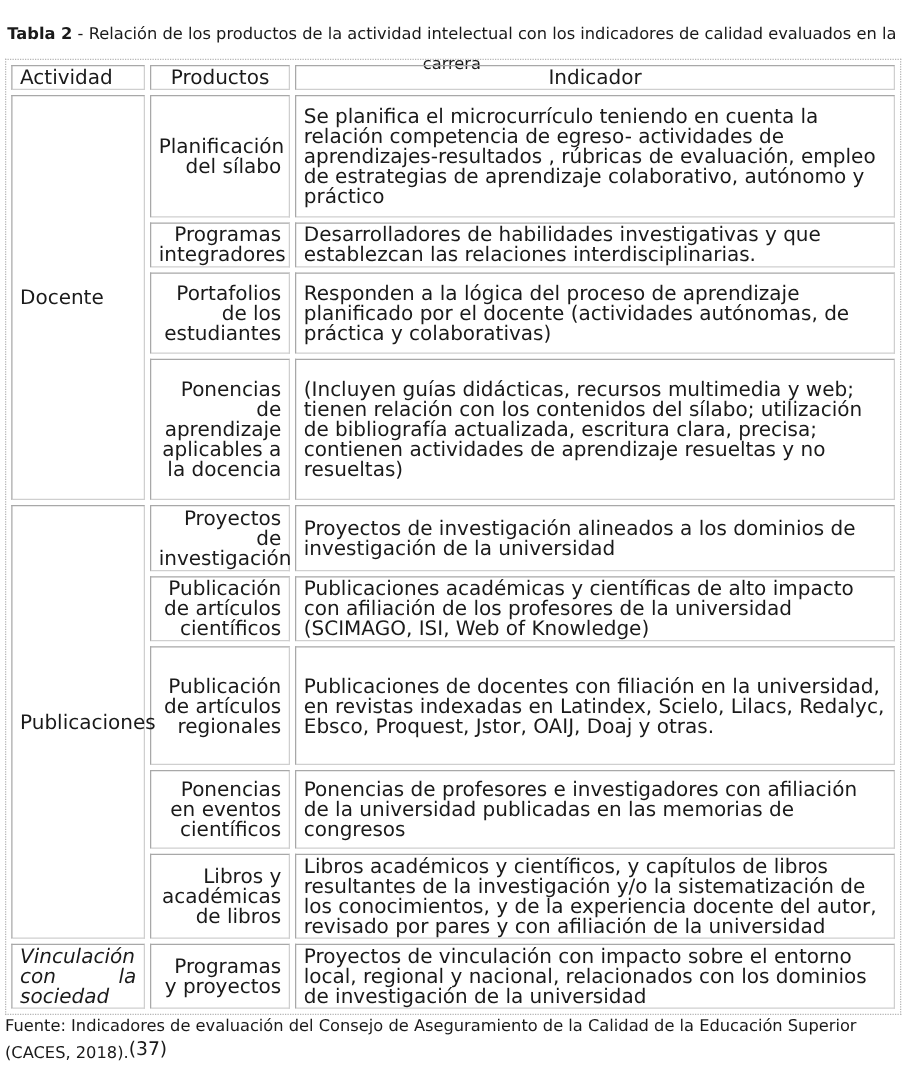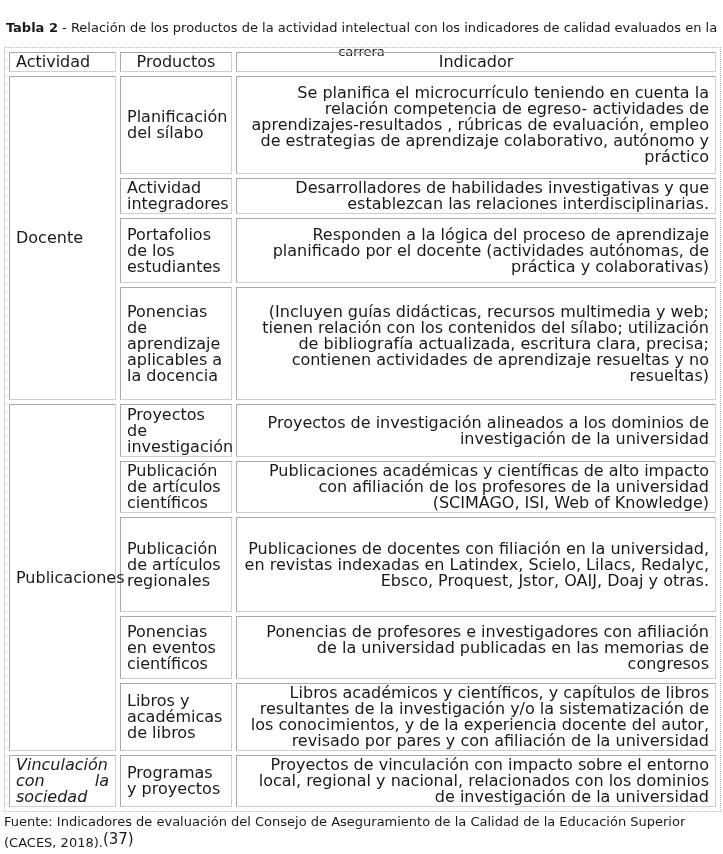--- a/index.html
+++ b/index.html
@@ -39,22 +39,22 @@
     vertical-align: middle;
     font-weight: normal;
   }
   col.c1 { width: 107px; }
   col.c2 { width: 112px; }
   col.c3 { width: auto; }
   th.h1 { text-align: left; }
   th.h2, th.h3 { text-align: center; }
   td.act { text-align: left; margin-left: 21px; }
   td.act.justify { text-align: justify; text-align-last: justify; font-style: italic; }
-  td.prod { text-align: left; }
-  td.ind { text-align: right; margin-left: 39px; }
+  td.prod { text-align: right; }
+  td.ind { text-align: left; margin-left: 39px; }
   .fuente {
     position: absolute;
     left: 4px; top: 811px;
     width: 715px;
     font-size: 13px;
     line-height: 21px;
   }
   .fuente sup { font-size: 15px; vertical-align: top; position: relative; top: -3px; }
 </style>
 </head>
@@ -78,21 +78,21 @@
     </tr>
   </thead>
   <tbody>
 
     <tr>
       <td class="act" rowspan="4">Docente</td>
       <td class="prod" style="height:94px">Planificación del sílabo</td>
       <td class="ind">Se planifica el microcurrículo teniendo en cuenta la relación competencia de egreso- actividades de aprendizajes-resultados , rúbricas de evaluación, empleo de estrategias de aprendizaje colaborativo, autónomo y  práctico</td>
     </tr>
     <tr>
-      <td class="prod" style="height:30px">Actividad integradores</td>
+      <td class="prod" style="height:30px">Programas integradores</td>
       <td class="ind">Desarrolladores de habilidades investigativas y que establezcan las relaciones interdisciplinarias.</td>
     </tr>
     <tr>
       <td class="prod" style="height:61px">Portafolios de los estudiantes</td>
       <td class="ind">Responden a la lógica del proceso de aprendizaje planificado por el docente (actividades autónomas, de práctica y colaborativas)</td>
     </tr>
     <tr>
       <td class="prod" style="height:109px">Ponencias de aprendizaje aplicables a la docencia</td>
       <td class="ind">(Incluyen guías didácticas, recursos multimedia y web; tienen relación con los contenidos del sílabo; utilización de bibliografía actualizada, escritura clara, precisa; contienen actividades de aprendizaje resueltas y no resueltas)</td>
     </tr>

